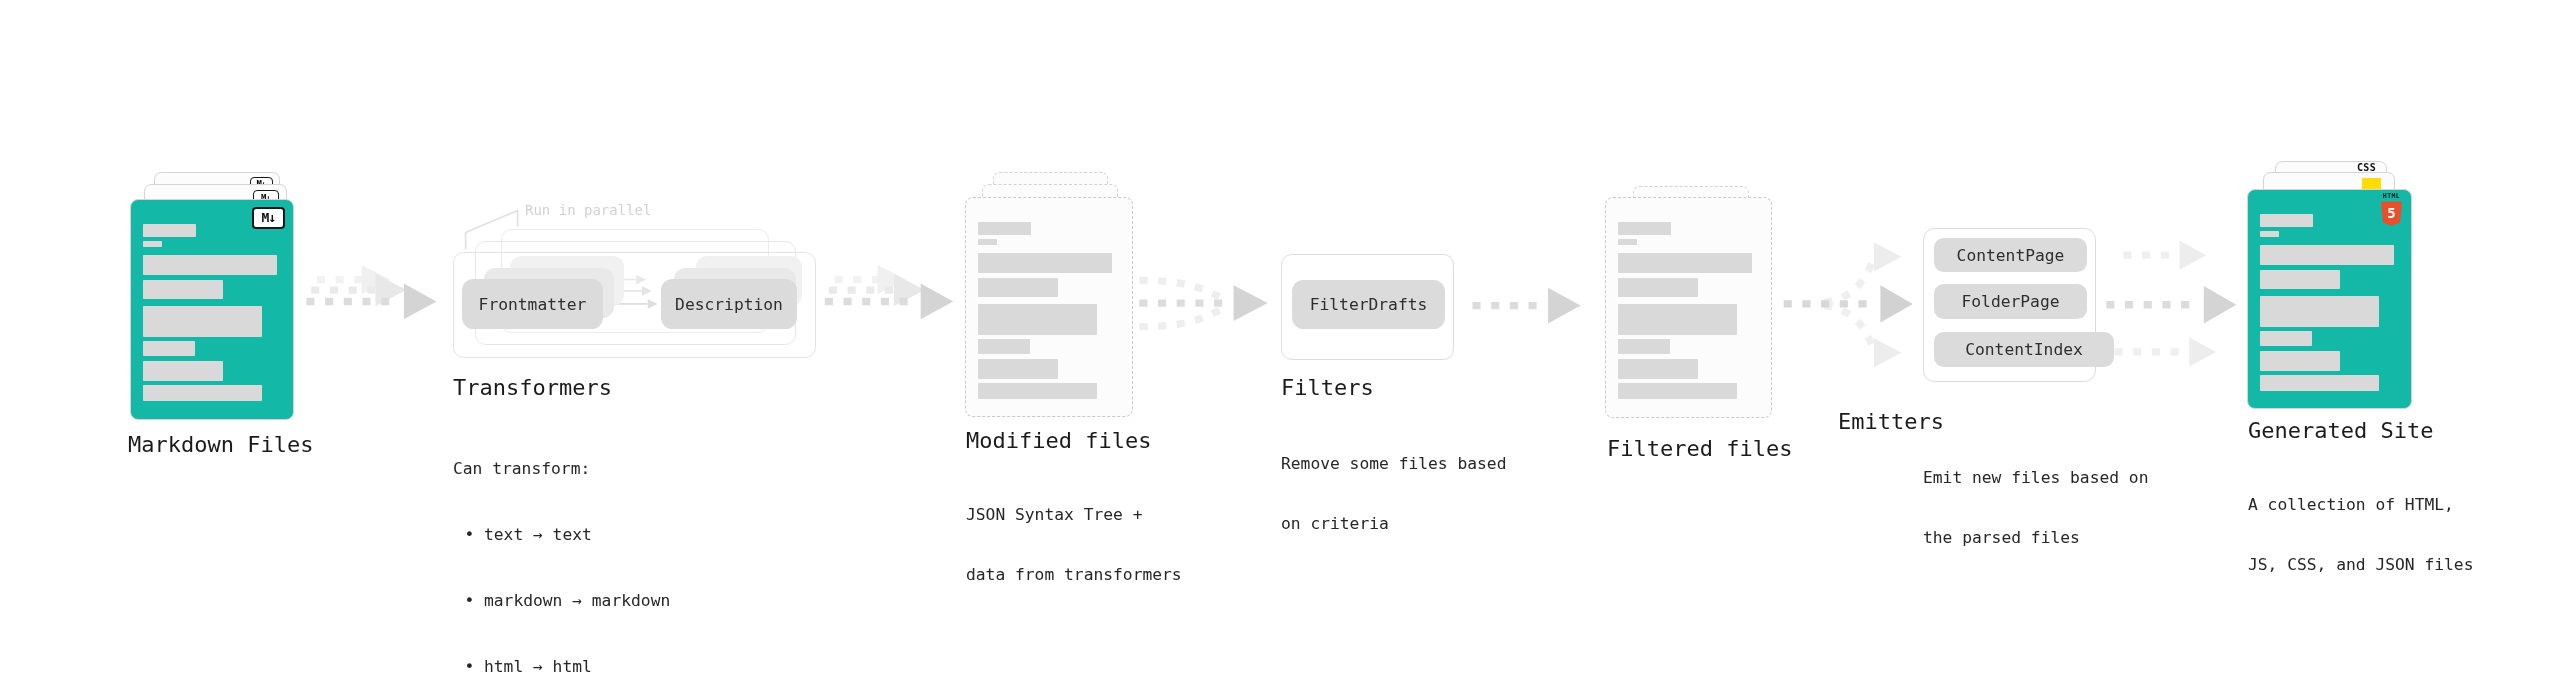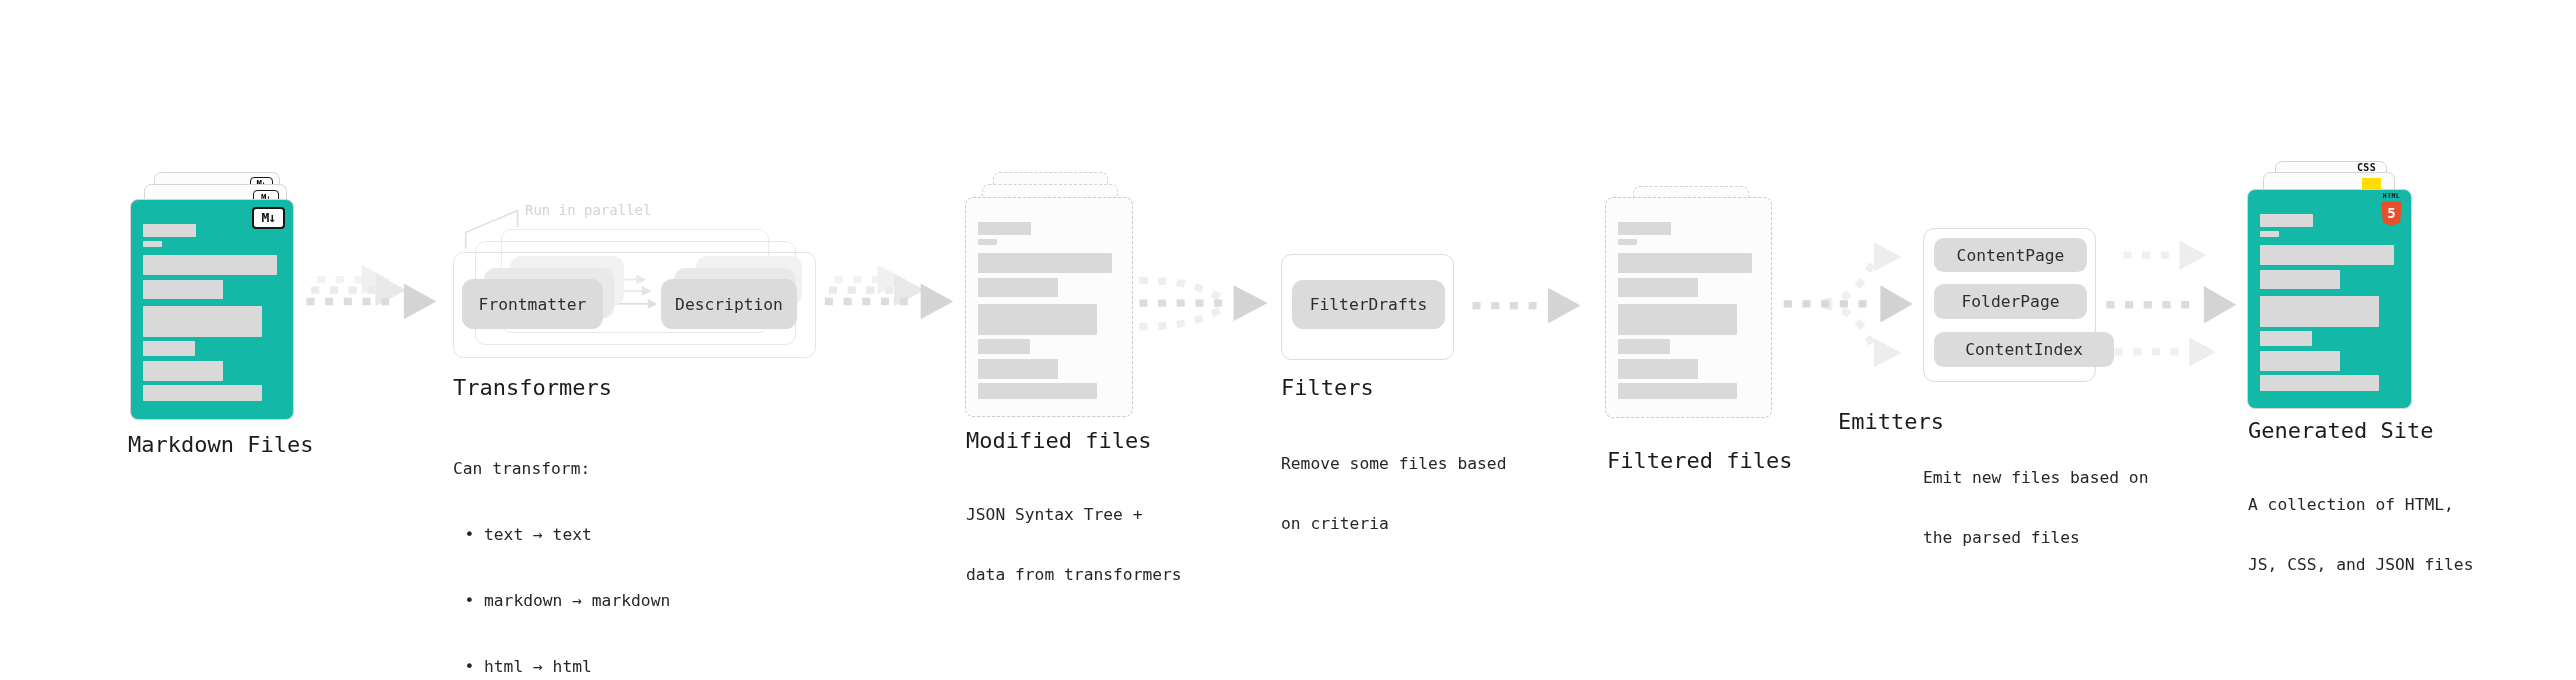--- a/index.html
+++ b/index.html
@@ -201,21 +201,21 @@
     <div class="dcard doc-skeleton" style="left:1605px;top:197px;width:167px;height:221px;padding-top:24.4px;">
         <div class="skel" style="width: 53px; height: 13px; margin-top: 0px;"></div>
         <div class="skel" style="width: 18.7px; height: 5.7px; margin-top: 4.1px;"></div>
         <div class="skel" style="width: 134px; height: 19.5px; margin-top: 8.1px;"></div>
         <div class="skel" style="width: 80px; height: 19.5px; margin-top: 4.9px;"></div>
         <div class="skel" style="width: 119px; height: 31px; margin-top: 6.5px;"></div>
         <div class="skel" style="width: 52px; height: 15.4px; margin-top: 4.1px;"></div>
         <div class="skel" style="width: 80px; height: 19.5px; margin-top: 4.9px;"></div>
         <div class="skel" style="width: 119px; height: 15.4px; margin-top: 4.9px;"></div>
       </div>
-    <div class="h" style="left:1607px;top:448px;text-align:right;">Filtered files</div>
+    <div class="h" style="left:1607px;top:436px;text-align:right;">Filtered files</div>
   </div>
 
   <div>
     <div class="obox solidbg" style="left:1923px;top:228px;width:173px;height:154px;border-radius:11.4px;"></div>
     <div class="pill" style="left:1934px;top:238px;width:153px;height:34px;border-radius:9.8px;">ContentPage</div>
     <div class="pill" style="left:1934px;top:284px;width:153px;height:35px;border-radius:9.8px;">FolderPage</div>
     <div class="pill" style="left:1934px;top:332px;width:180px;height:35px;border-radius:9.8px;">ContentIndex</div>
     <div class="h" style="left:1838px;top:390px;margin-top:19px;">Emitters</div>
     <div class="body" style="left:1923px;top:427px;">
       <div>Emit new files based on</div>

